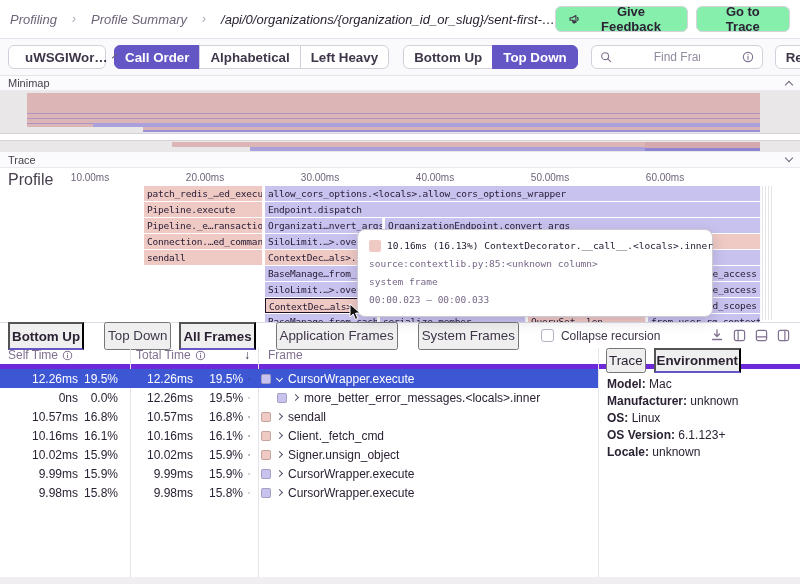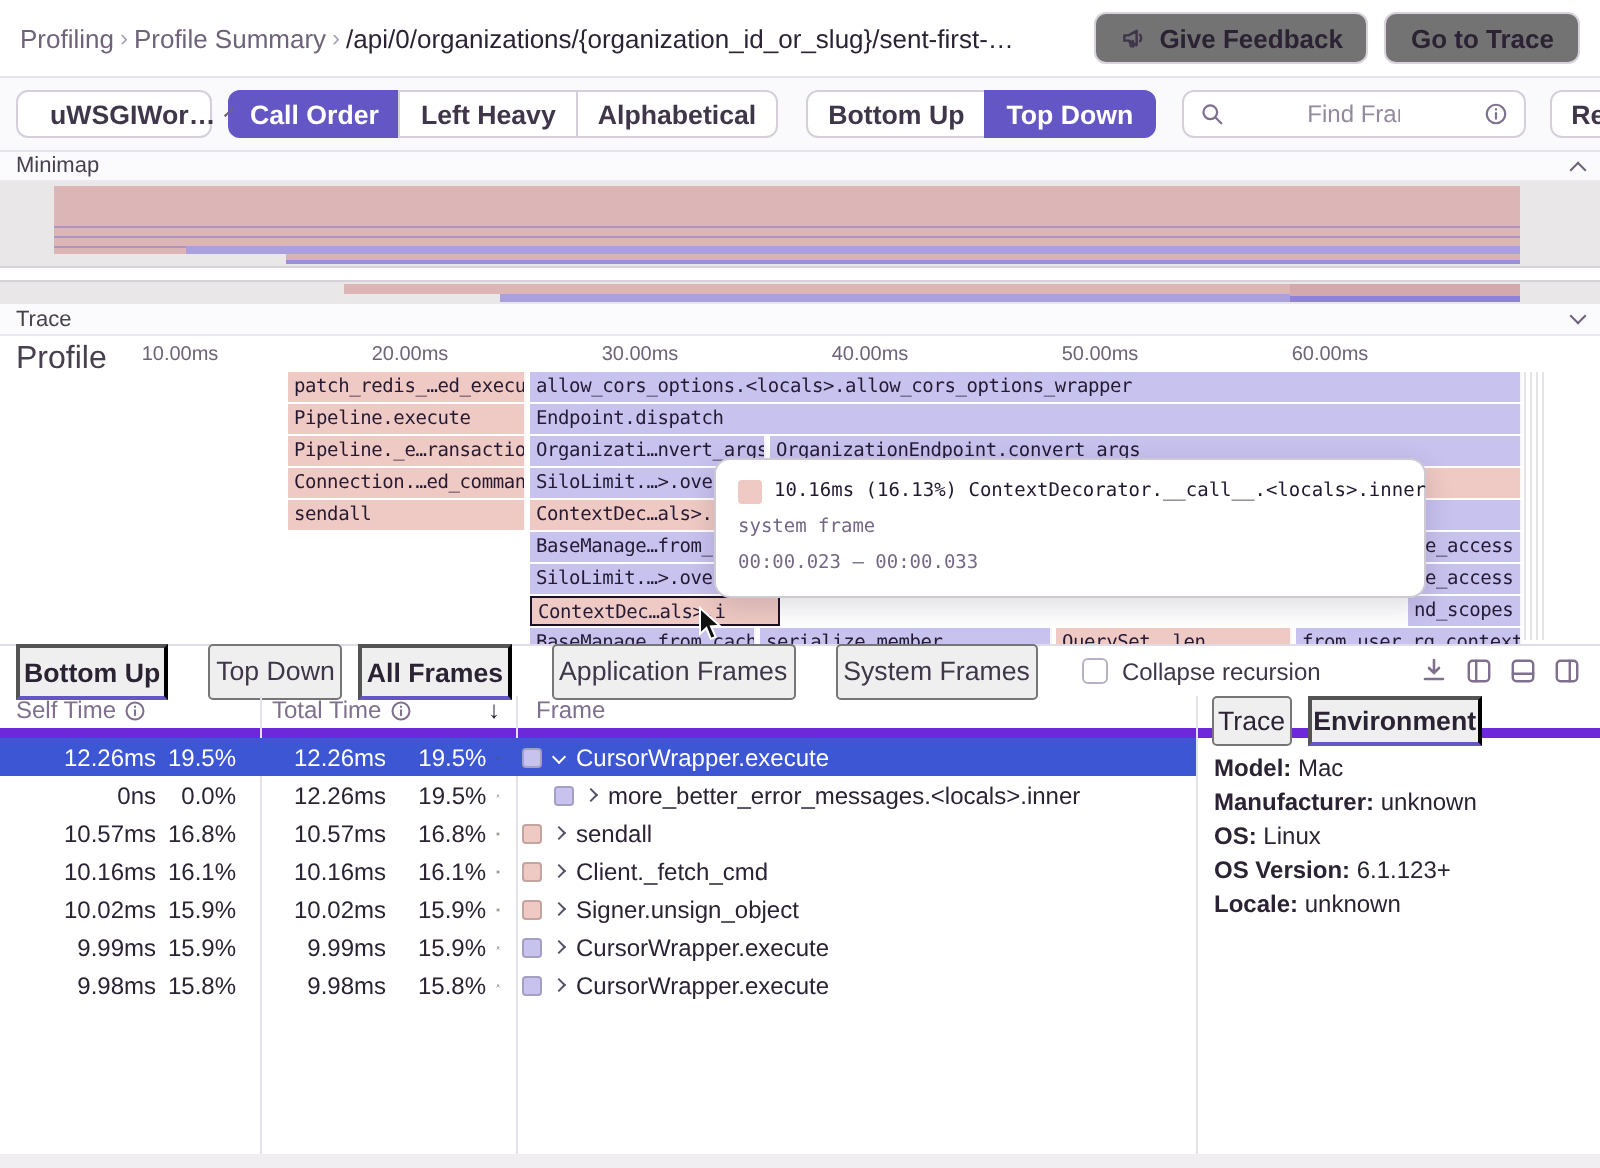--- a/index.html
+++ b/index.html
@@ -2,25 +2,25 @@
 <html><head>
 <meta charset="utf-8">
 <style>
   html,body{margin:0;padding:0;background:#fff;}
   *{box-sizing:border-box;}
   #app{position:relative;width:800px;height:584px;overflow:hidden;background:#fff;
        font-family:"Liberation Sans",sans-serif;color:#2b2233;}
   
   .topbar{position:absolute;left:0;top:0;width:800px;height:39px;background:#fff;
           border-bottom:1px solid #e7e3ea;display:flex;align-items:center;padding:0 10px;}
-  .crumbs{display:flex;align-items:center;gap:3px;font-size:13px;color:#6e6379;white-space:nowrap;}
+  .crumbs{display:flex;align-items:center;gap:15px;font-size:13px;color:#6e6379;white-space:nowrap;font-style:italic;}
   .crumbs .sep{color:#aaa3b2;font-size:12px;}
   .crumbs .cur{color:#2b2233;}
   .topbar-btns{margin-left:auto;display:flex;gap:8px;}
-  .btn{display:flex;align-items:center;gap:6px;height:26px;padding:0 12px;background:#737373;
+  .btn{display:flex;align-items:center;gap:6px;height:26px;padding:0 12px;background:#86efac;
        border:1px solid #d8d2dc;border-radius:6px;font-size:13px;font-weight:600;color:#2b2233;cursor:pointer;}
   
   .toolbar{position:absolute;left:0;top:39px;width:800px;height:37px;background:#faf9fb;
            border-bottom:1px solid #e7e3ea;display:flex;align-items:center;padding:0 8px;font-size:12px;}
   .tbtn{display:flex;align-items:center;gap:6px;height:24px;padding:0 10px;background:#fff;
         border:1px solid #d5cfdb;border-radius:6px;font-weight:600;color:#3f3649;cursor:pointer;white-space:nowrap;}
   .seg{display:flex;}
   .seg .tbtn{border-radius:0;margin-left:-1px;}
   .seg .tbtn:first-child{border-radius:6px 0 0 6px;margin-left:0;}
   .seg .tbtn:last-child{border-radius:0 6px 6px 0;}
@@ -142,22 +142,22 @@
       <span class="lines-icon">
           <i></i>
           <i></i>
           <i></i>
         </span>
       <span>uWSGIWor…</span>
       <span class="chev" style="margin-left:auto;"></span>
     </button>
     <div class="seg" style="margin-left:8px;" id="seg-sorting">
         <button class="tbtn active">Call Order</button>
+        <button class="tbtn">Alphabetical</button>
         <button class="tbtn">Left Heavy</button>
-        <button class="tbtn">Alphabetical</button>
       </div>
     <div class="seg" style="margin-left:14px;" id="seg-direction">
         <button class="tbtn">Bottom Up</button>
         <button class="tbtn active">Top Down</button>
       </div>
     <div class="searchbox" style="margin-left:13px;gap:40px;">
       <svg width="12" height="12" viewBox="0 0 14 14" class="icn-gray">
           <circle cx="6" cy="6" r="4"></circle>
           <path d="M9 9l3.4 3.4"></path>
         </svg>
@@ -231,20 +231,21 @@
       <div class="flame pink" style="left: 528px; top: 314px; width: 118px;">QuerySet._len</div>
       <div class="flame purple" style="left: 648px; top: 314px; width: 113px;">from_user…rq_context</div>
     </div>
   <div class="hatch"></div>
 
   <div class="tooltip">
     <div class="tl1">
       <span class="swatch"></span>
       <span>10.16ms (16.13%) ContextDecorator.__call__.&lt;locals&gt;.inner</span>
     </div>
+    <div>source:contextlib.py:85:&lt;unknown column&gt;</div>
     <div>system frame</div>
     <div>00:00.023 — 00:00.033</div>
   </div>
 
   <svg class="cursor" width="13" height="18" viewBox="0 0 13 18">
     <path d="M1 1l0 13 3.2-3 2.2 5.4 2.4-1-2.3-5.2 4.4-.3z" fill="#111" stroke="#fff" stroke-width="1"></path>
   </svg>
 
   <div class="bpanel">
     <div class="tabrow">

